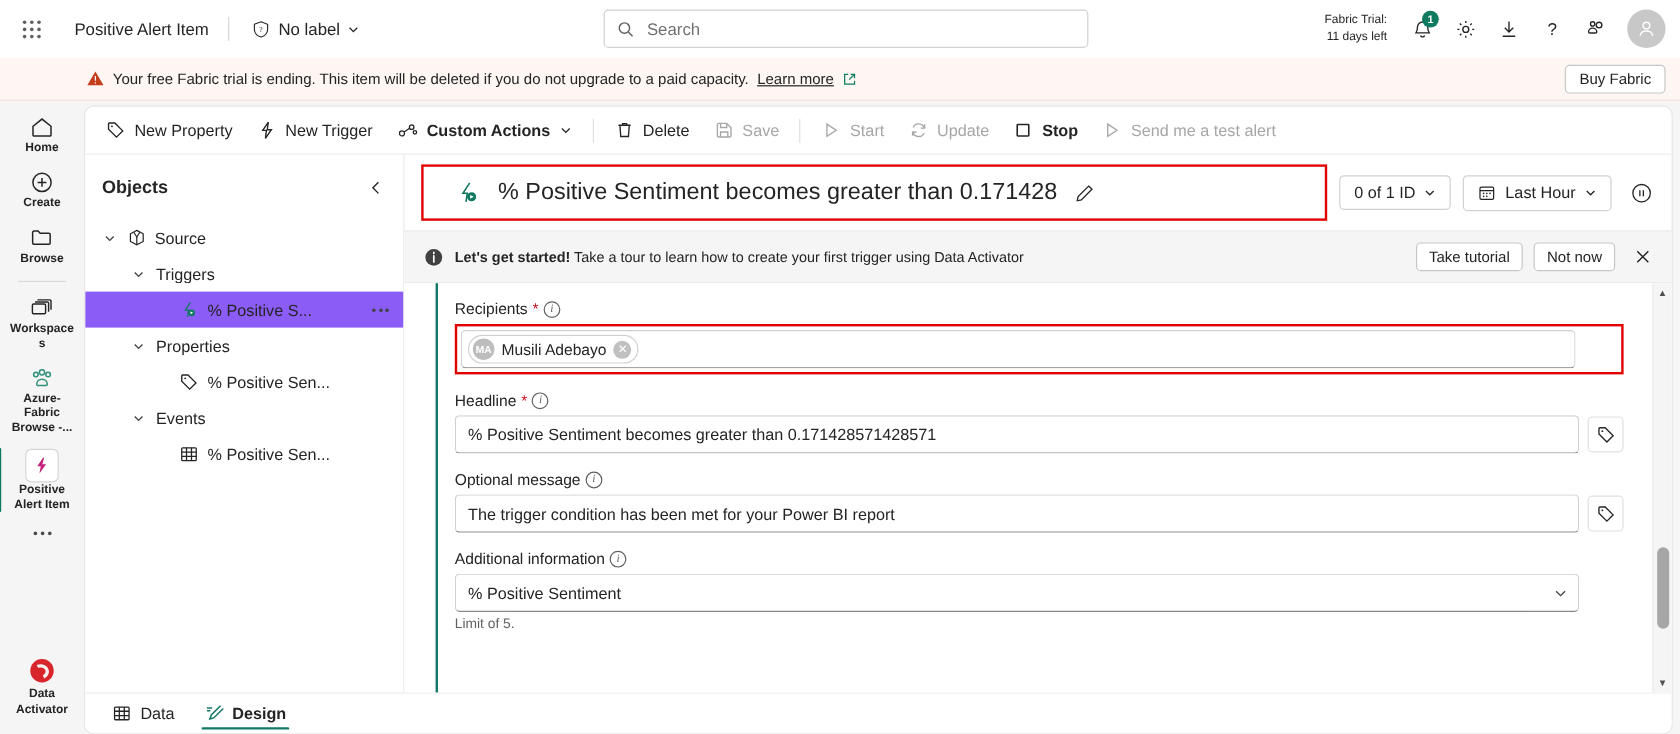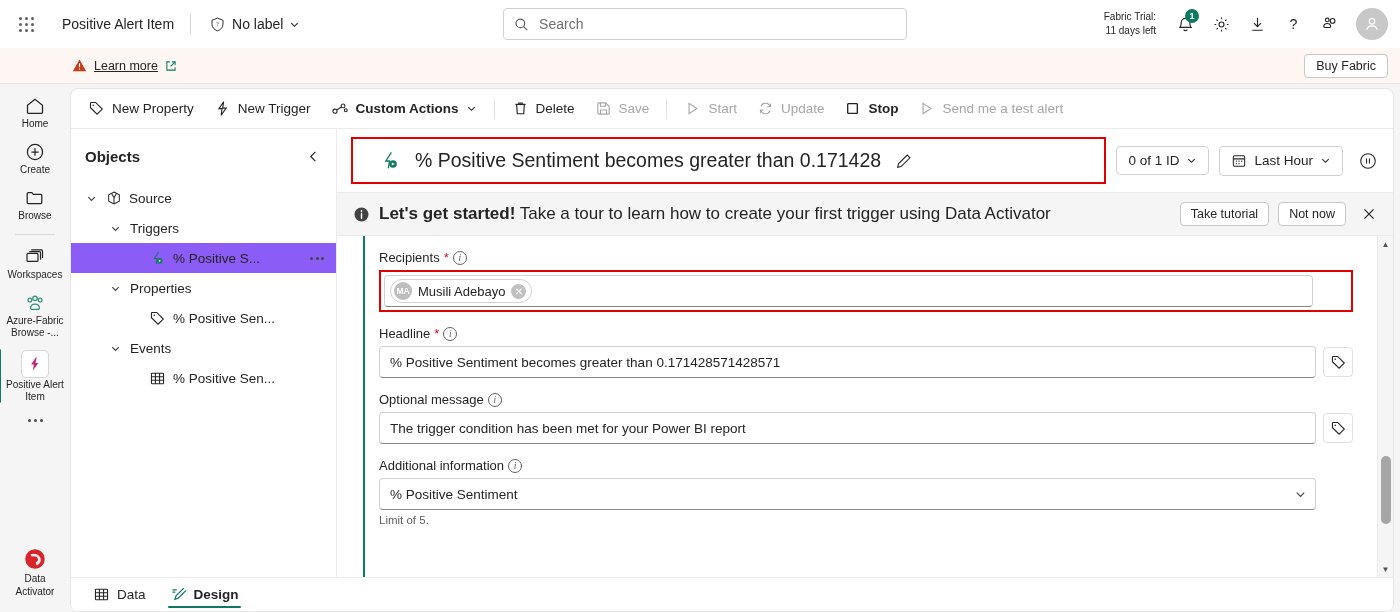--- a/index.html
+++ b/index.html
@@ -89,20 +89,21 @@
   
   .rail {
     width: 70px; min-width: 70px; background: #f5f5f5;
     display: flex; flex-direction: column; align-items: center;
     padding-top: 6px; position: relative;
   }
   .rail-item {
     width: 62px; padding: 5px 2px 4px; display: flex; flex-direction: column;
     align-items: center; gap: 1px; cursor: pointer; border-radius: 4px; margin-bottom: 2px;
     position: relative;
+    font-weight: bold;
   }
   .rail-item .ri-label {
     font-size: 10px; line-height: 12px; color: #242424; text-align: center;
     max-width: 62px; word-break: break-word;
   }
   .rail-sep { width: 40px; height: 1px; background: #d9d9d9; margin: 6px 0; }
   .rail-item.selected::before {
     content: ""; position: absolute; left: -6px; top: 4px; bottom: 4px;
     width: 3px; border-radius: 2px; background: #0f7a5f;
   }
@@ -183,21 +184,21 @@
     width: 30px; height: 30px; display: flex; align-items: center; justify-content: center;
     border-radius: 4px; cursor: pointer; color: #242424;
   }
 
   
   .tut {
     display: flex; align-items: center; gap: 9px; background: #f5f5f5;
     border-top: 1px solid #ebebeb; border-bottom: 1px solid #ebebeb;
     padding: 7px 10px 7px 16px; margin: 0 0 0 0;
   }
-  .tut-text { font-size: 17px; color: #242424; }
+  .tut-text { font-size: 12px; color: #242424; }
   .tut-text b { font-weight: 600; }
   .tut-btn {
     border: 1px solid #c7c7c7; background: #fff; border-radius: 4px; font-size: 12.5px;
     padding: 4px 10px; cursor: pointer; color: #242424; white-space: nowrap;
     font-family: "Liberation Sans", sans-serif;
   }
   .tut-close {
     width: 28px; height: 28px; display: flex; align-items: center; justify-content: center;
     cursor: pointer; border-radius: 4px; color: #242424;
   }
@@ -389,20 +390,21 @@
   </div>
 
   <div class="trial-banner">
     <div class="msg">
       <span>
         <svg width="15" height="15" viewBox="0 0 16 16">
             <path d="M8 1.6 15.2 14H.8L8 1.6z" fill="#c43e1c"></path>
             <path d="M8 5.6v4.2M8 11.2v1.1" stroke="#fff" stroke-width="1.1"></path>
           </svg>
       </span>
+      <span>Your free Fabric trial is ending. This item will be deleted if you do not upgrade to a paid capacity.</span>
       <a href="#">Learn more</a>
       <span>
         <svg width="12" height="12" viewBox="0 0 14 14" fill="none" stroke="#0f7a5f" stroke-width="1.2">
           <path d="M5.6 2.2H2.2v9.6h9.6V8.4"></path>
             <path d="M8 2.2h3.8V6"></path>
             <path d="M11.8 2.2 6.6 7.4"></path>
         </svg>
       </span>
     </div>
     <button class="buy-fabric">Buy Fabric</button>

